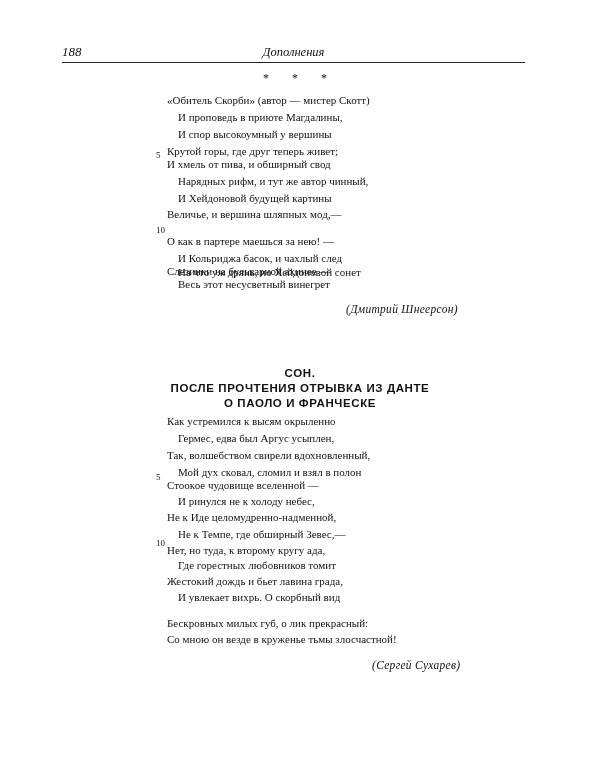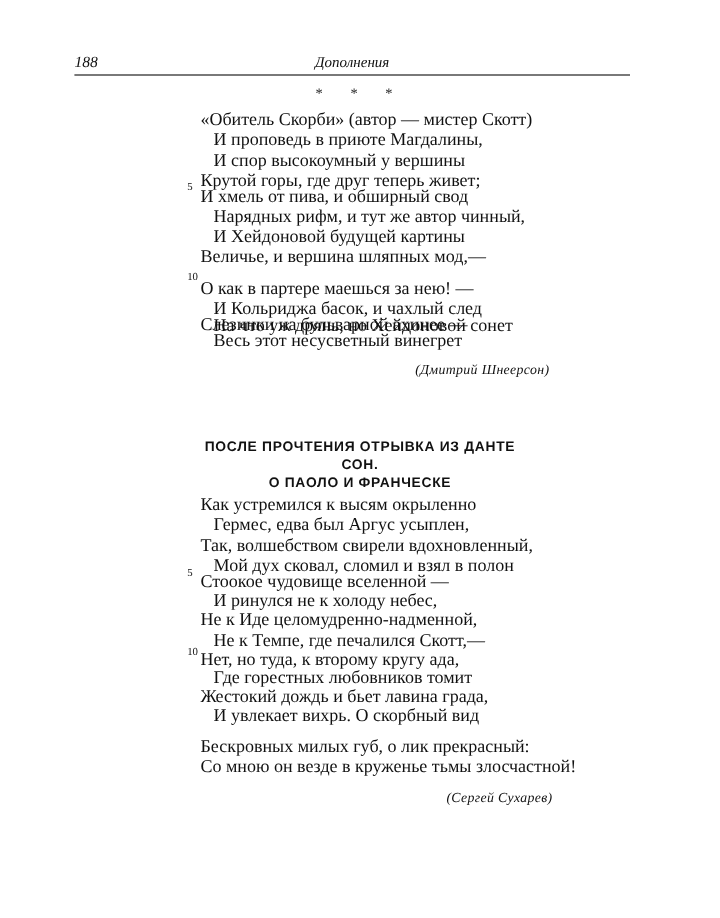--- a/index.html
+++ b/index.html
@@ -4,21 +4,21 @@
 <style>
   html, body { margin:0; padding:0; background:#ffffff; }
   body { width:600px; height:765px; position:relative; overflow:hidden; color:#111; font-family:"Liberation Serif", "DejaVu Serif", serif; }
   .page { position:absolute; left:0; top:0; width:544px; height:765px; }
   .running-head { position:absolute; left:62px; top:40px; width:463px; height:22px; }
   .page-number { position:absolute; left:0; top:4px; font-style:italic; font-size:13px; }
   .running-title { position:absolute; left:0; right:0; top:5px; text-align:center; font-style:italic; font-size:12.5px; }
   .head-rule { position:absolute; left:62px; top:62px; width:463px; height:0; border-top:1.2px solid #222; }
   .asterisks { position:absolute; left:0; width:600px; top:71px; text-align:center; font-size:12px; letter-spacing:10px; }
   .poem { position:absolute; left:0; width:600px; }
-  .line { position:absolute; white-space:nowrap; font-size:15px; line-height:17px; }
+  .line { position:absolute; white-space:nowrap; font-size:11px; line-height:17px; }
   .indent0 { left:167px; }
   .indent1 { left:178px; }
   .lineno { position:absolute; left:156px; font-size:9px; line-height:10px; }
   .signature { position:absolute; font-style:italic; font-size:11.5px; letter-spacing:0.3px; white-space:nowrap; }
   .title-block { position:absolute; left:0; width:600px; text-align:center; font-family:"Liberation Sans", "DejaVu Sans", sans-serif; font-weight:bold; font-size:11.5px; line-height:15px; letter-spacing:0.6px; }
 </style>
 </head>
 <body>
 
 <div class="page">
@@ -50,35 +50,35 @@
 
   </div>
 
   <div class="poem">
     <div class="line indent1" style="top:264px">На что уж дрянь, но Хейдоновой сонет</div>
   </div>
 
   <div class="signature" style="left:346px; top:303px">(Дмитрий Шнеерсон)</div>
 
   <div class="title-block" style="top:366px">
+    <div>СОН.</div>
     <div>ПОСЛЕ ПРОЧТЕНИЯ ОТРЫВКА ИЗ ДАНТЕ</div>
-    <div>СОН.</div>
     <div>О ПАОЛО И ФРАНЧЕСКЕ</div>
   </div>
 
   <div class="poem">
     <div class="line indent0" style="top:413px">Как устремился к высям окрыленно</div>
     <div class="line indent1" style="top:430px">Гермес, едва был Аргус усыплен,</div>
     <div class="line indent0" style="top:447px">Так, волшебством свирели вдохновленный,</div>
     <div class="line indent1" style="top:464px">Мой дух сковал, сломил и взял в полон</div>
     <div class="lineno" style="top:472px">5</div>
     <div class="line indent0" style="top:477px">Стоокое чудовище вселенной —</div>
     <div class="line indent1" style="top:493px">И ринулся не к холоду небес,</div>
     <div class="line indent0" style="top:509px">Не к Иде целомудренно-надменной,</div>
-    <div class="line indent1" style="top:526px">Не к Темпе, где печалился Скотт,—</div>
+    <div class="line indent1" style="top:526px">Не к Темпе, где обширный Зевес,—</div>
     <div class="line indent0" style="top:542px">Нет, но туда, к второму кругу ада,</div>
     <div class="lineno" style="top:538px">10</div>
     <div class="line indent1" style="top:557px">Где горестных любовников томит</div>
     <div class="line indent0" style="top:573px">Жестокий дождь и бьет лавина града,</div>
     <div class="line indent1" style="top:589px">И увлекает вихрь. О скорбный вид</div>
 
     <div class="line indent0" style="top:615px">Бескровных милых губ, о лик прекрасный:</div>
     <div class="line indent0" style="top:631px">Со мною он везде в круженье тьмы злосчастной!</div>
   </div>
 

